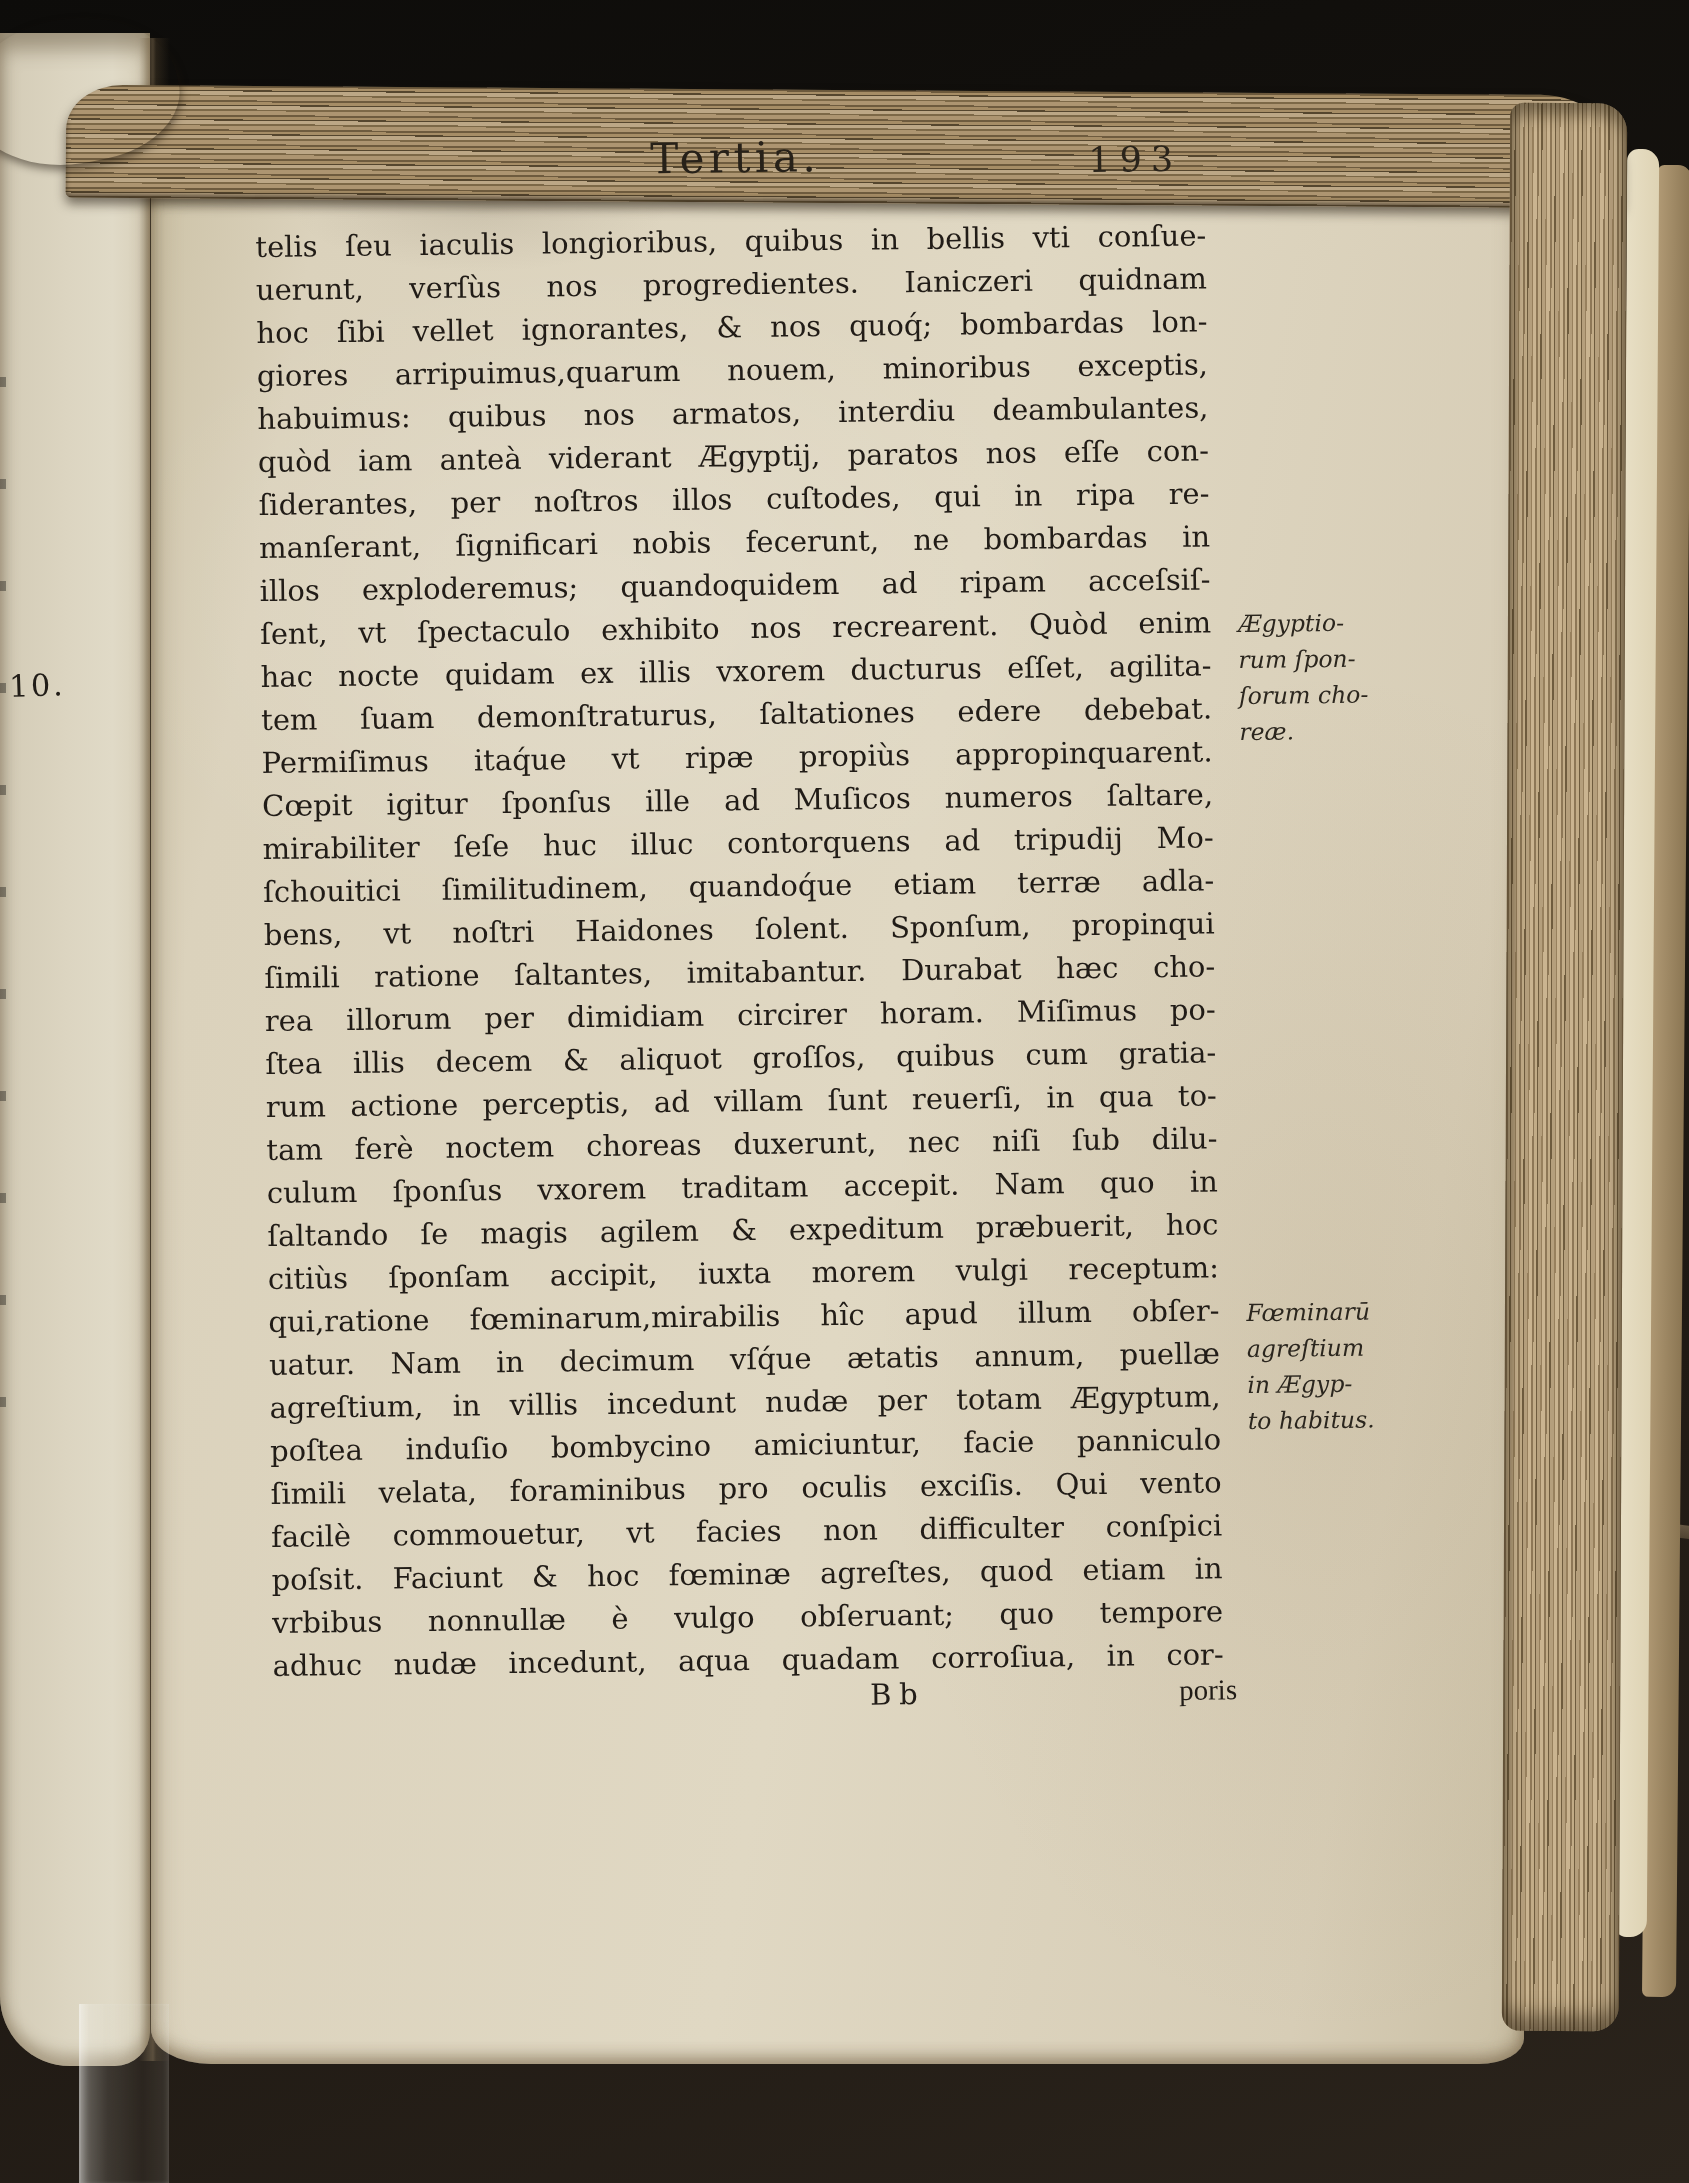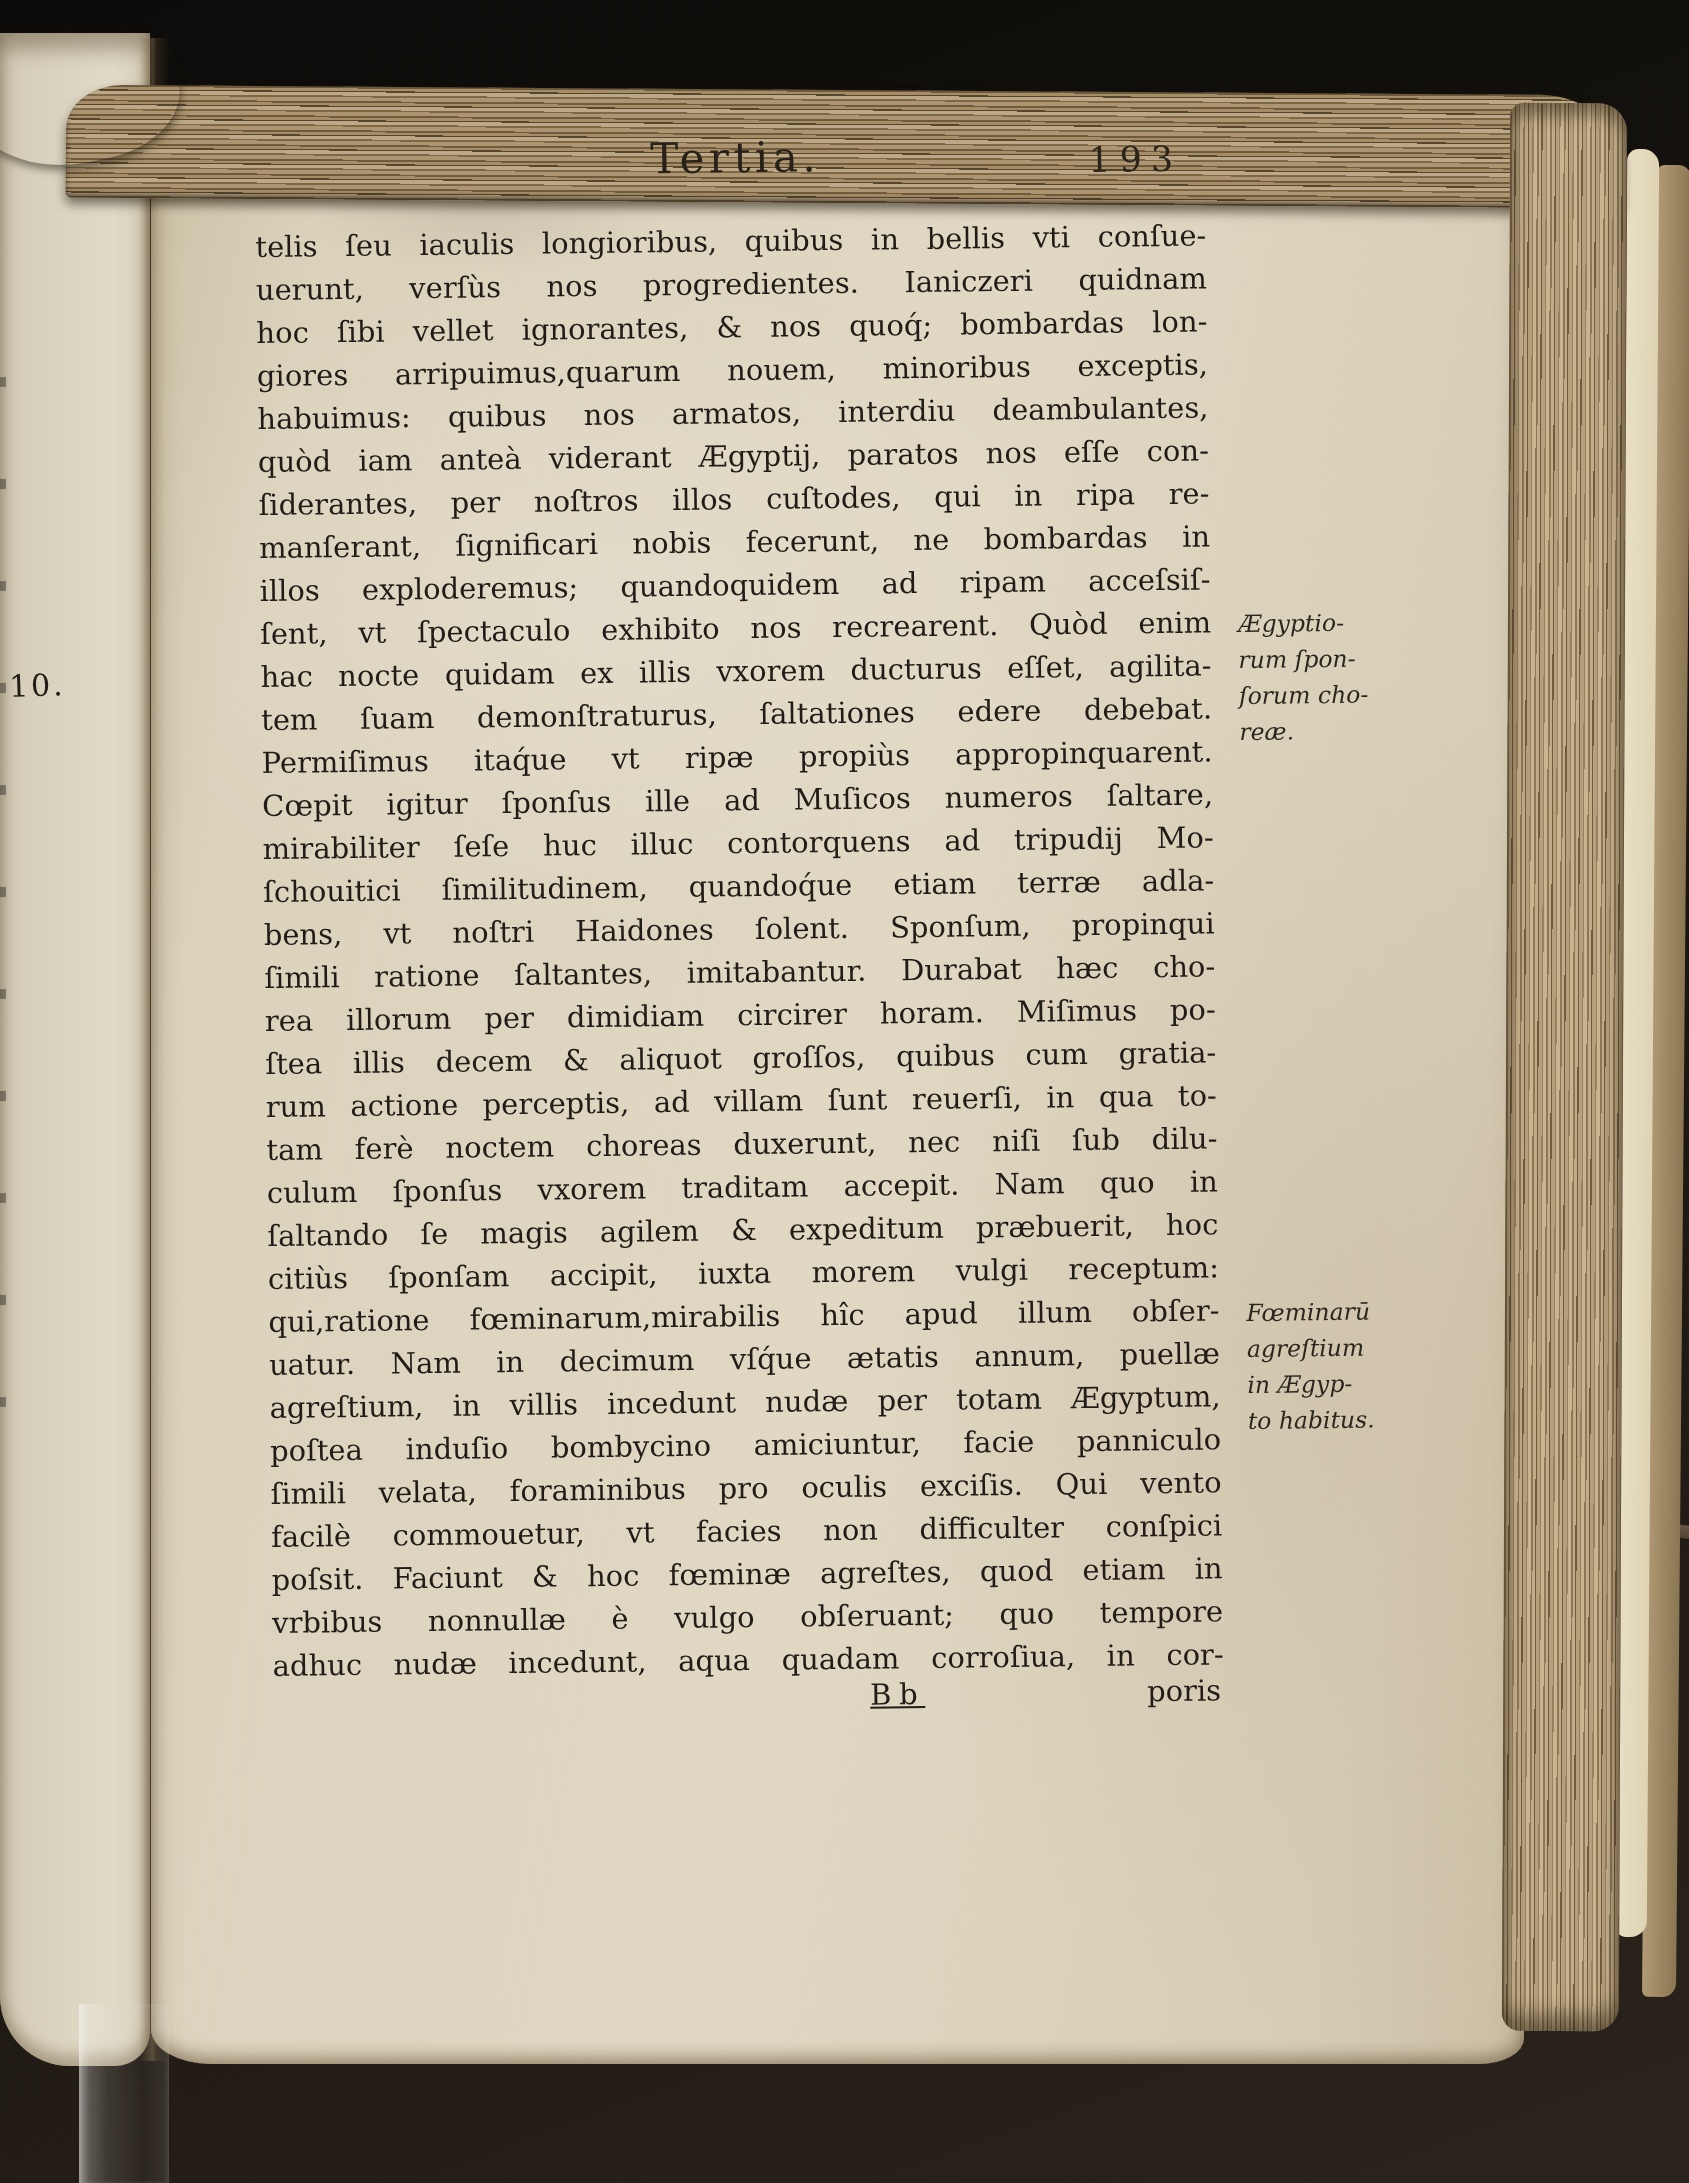--- a/index.html
+++ b/index.html
@@ -120,22 +120,22 @@
     height:43px;line-height:43px;
     font-size:29px;
     text-align:justify;text-align-last:justify;
     word-spacing:1.3px;
     white-space:normal;
   }
   .catchline{
     position:absolute;left:264px;top:1685px;width:964px;height:45px;
     font-size:29px;
   }
-  .signature{position:absolute;left:597px;letter-spacing:7.6px;text-decoration:underline;}
-  .catchword{position:absolute;right:16px;}
+  .signature{position:absolute;left:597px;letter-spacing:7.6px;}
+  .catchword{position:absolute;right:0;font-family:Liberation Serif, serif;}
   .margin-note{
     position:absolute;left:1242px;width:153px;
     font-size:23.5px;line-height:36px;font-style:italic;color:#2b261e;
   }
   .note-1{top:618px;}
   .note-2{top:1307px;}
   .margin-note .note-line{white-space:nowrap;}
 </style>
 </head>
 <body>

